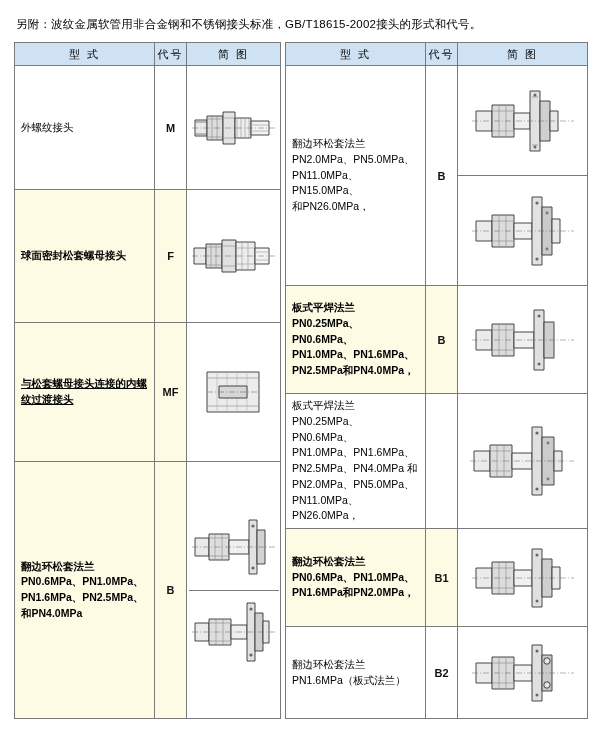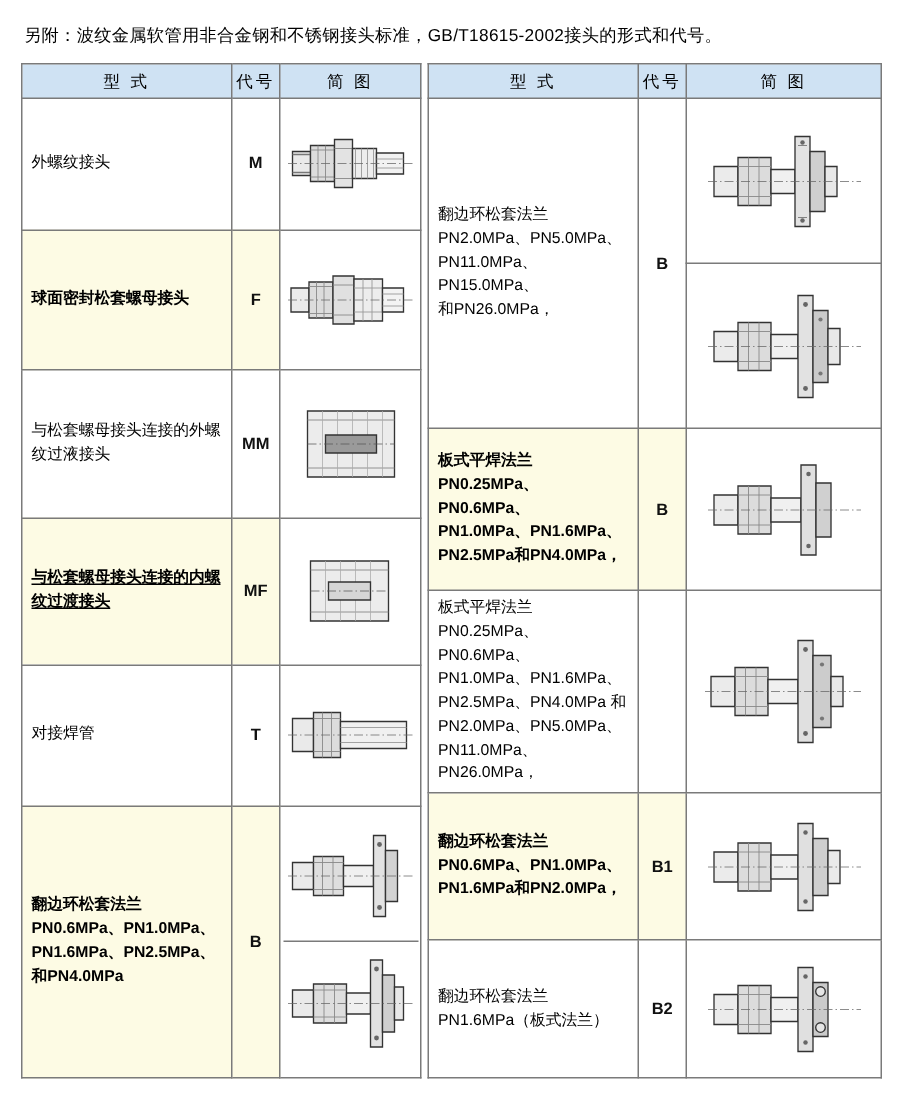--- a/index.html
+++ b/index.html
@@ -145,68 +145,37 @@
                 <path d="M47 24 L66 24 L66 52 L47 52 Z" fill="#ededed"></path>
                 <path d="M47 30 L66 30 M47 46 L66 46 M53 24 L53 52 M59 24 L59 52" stroke="#999" stroke-width="0.6"></path>
                 <path d="M66 30 L80 30 L80 46 L66 46 Z" fill="#f3f3f3"></path>
                 <path d="M66 34 L80 34 M66 42 L80 42" stroke="#999" stroke-width="0.6"></path>
                 <path d="M3 38 L86 38" stroke="#666" stroke-width="0.5" stroke-dasharray="6 2 1 2"></path>
               </g>
             </svg>
           </td>
         </tr>
 
-        <tr class="row-white" style="height:92px;">
-          <td class="c-name" style="white-space:pre-line;">与松套螺母接头连接的外螺纹过液接头</td>
-          <td class="c-code">MM</td>
-          <td class="c-img">
-            <svg class="fig" width="90" height="80" viewBox="0 0 90 80">
-              <g stroke="#333" stroke-width="0.9" fill="none">
-                <path d="M16 18 L74 18 L74 62 L16 62 Z" fill="#ececec"></path>
-                <path d="M16 24 L74 24 M16 56 L74 56" stroke="#888" stroke-width="0.6"></path>
-                <path d="M26 18 L26 62 M36 18 L36 62 M46 18 L46 62 M56 18 L56 62 M66 18 L66 62" stroke="#aaa" stroke-width="0.5"></path>
-                <path d="M28 34 L62 34 L62 46 L28 46 Z" fill="#9a9a9a"></path>
-                <path d="M16 40 L74 40" stroke="#555" stroke-width="0.5" stroke-dasharray="6 2 1 2"></path>
-              </g>
-            </svg>
-          </td>
-        </tr>
 
         <tr class="row-yellow" style="height:92px;">
           <td class="c-name bold" style="white-space:pre-line;text-decoration:underline;">与松套螺母接头连接的内螺纹过渡接头</td>
           <td class="c-code">MF</td>
           <td class="c-img">
             <svg class="fig" width="90" height="80" viewBox="0 0 90 80">
               <g stroke="#333" stroke-width="0.9" fill="none">
                 <path d="M18 20 L70 20 L70 60 L18 60 Z" fill="#ececec"></path>
                 <path d="M18 26 L70 26 M18 54 L70 54" stroke="#888" stroke-width="0.6"></path>
                 <path d="M28 20 L28 60 M38 20 L38 60 M48 20 L48 60 M58 20 L58 60" stroke="#aaa" stroke-width="0.5"></path>
                 <path d="M30 34 L58 34 L58 46 L30 46 Z" fill="#d6d6d6"></path>
                 <path d="M18 40 L70 40" stroke="#555" stroke-width="0.5" stroke-dasharray="6 2 1 2"></path>
               </g>
             </svg>
           </td>
         </tr>
 
-        <tr class="row-white" style="height:88px;">
-          <td class="c-name">对接焊管</td>
-          <td class="c-code">T</td>
-          <td class="c-img">
-            <svg class="fig" width="90" height="74" viewBox="0 0 90 74">
-              <g stroke="#333" stroke-width="0.9" fill="none">
-                <path d="M6 26 L6 48 L20 48 L20 26 Z" fill="#eaeaea"></path>
-                <path d="M20 22 L38 22 L38 52 L20 52 Z" fill="#dcdcdc"></path>
-                <path d="M20 26 L38 26 M20 48 L38 48 M26 22 L26 52 M32 22 L32 52" stroke="#888" stroke-width="0.6"></path>
-                <path d="M38 28 L82 28 L82 46 L38 46 Z" fill="#f0f0f0"></path>
-                <path d="M38 32 L82 32 M38 42 L82 42" stroke="#999" stroke-width="0.6"></path>
-                <path d="M3 37 L86 37" stroke="#666" stroke-width="0.5" stroke-dasharray="6 2 1 2"></path>
-              </g>
-            </svg>
-          </td>
-        </tr>
 
         <tr class="row-yellow" style="height:170px;">
           <td class="c-name bold" style="white-space:pre-line;">翻边环松套法兰
 PN0.6MPa、PN1.0MPa、
 PN1.6MPa、PN2.5MPa、
 和PN4.0MPa</td>
           <td class="c-code">B</td>
           <td class="c-img" style="padding:0;">
             <svg class="fig" width="90" height="84" viewBox="0 0 90 84" style="border-bottom:1px solid #7a7a7a;">
               <g stroke="#333" stroke-width="0.9" fill="none">

